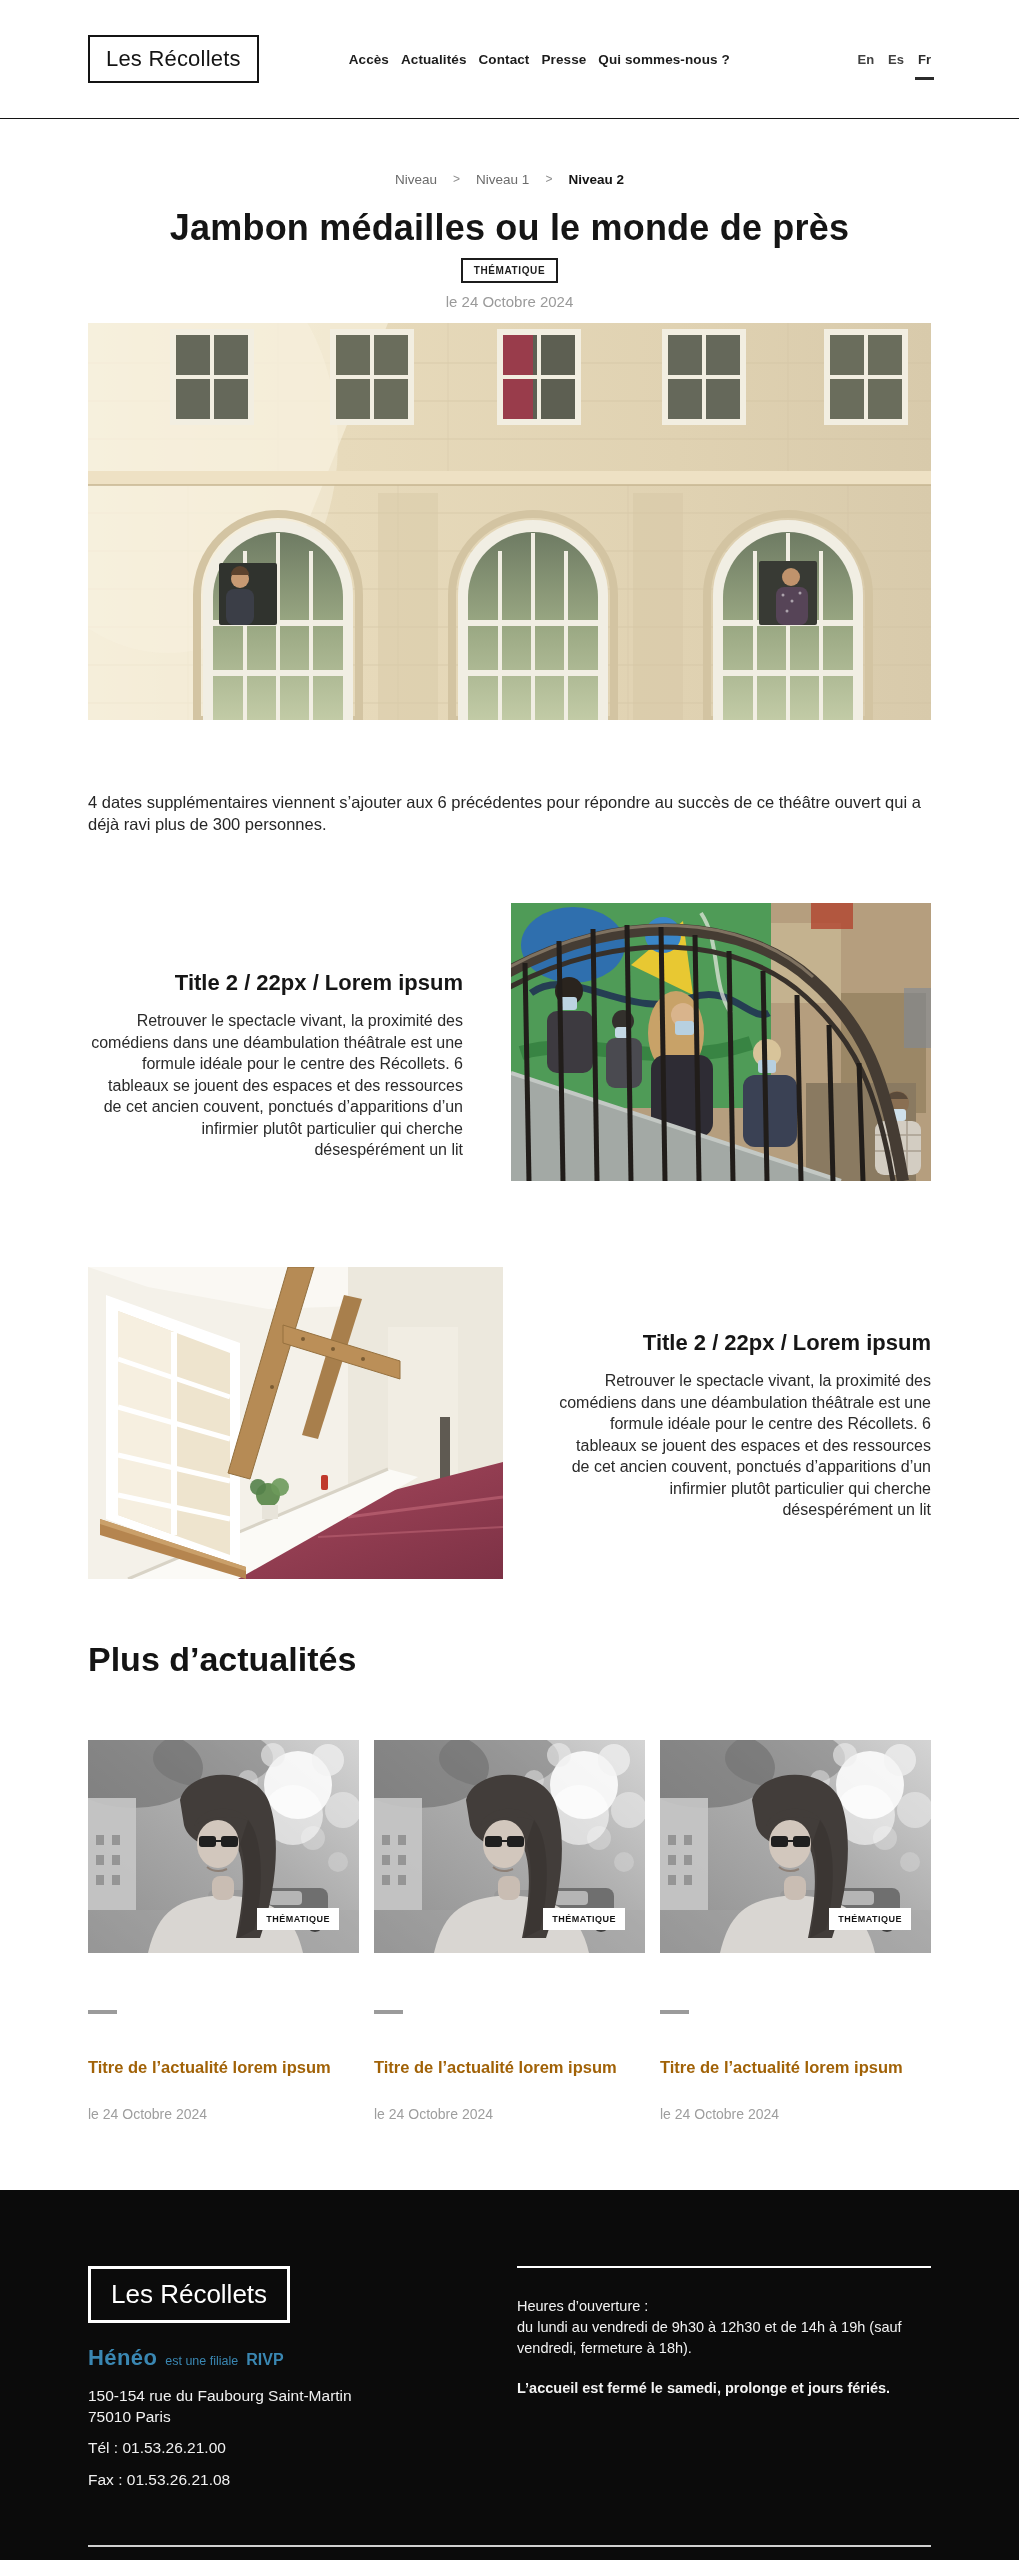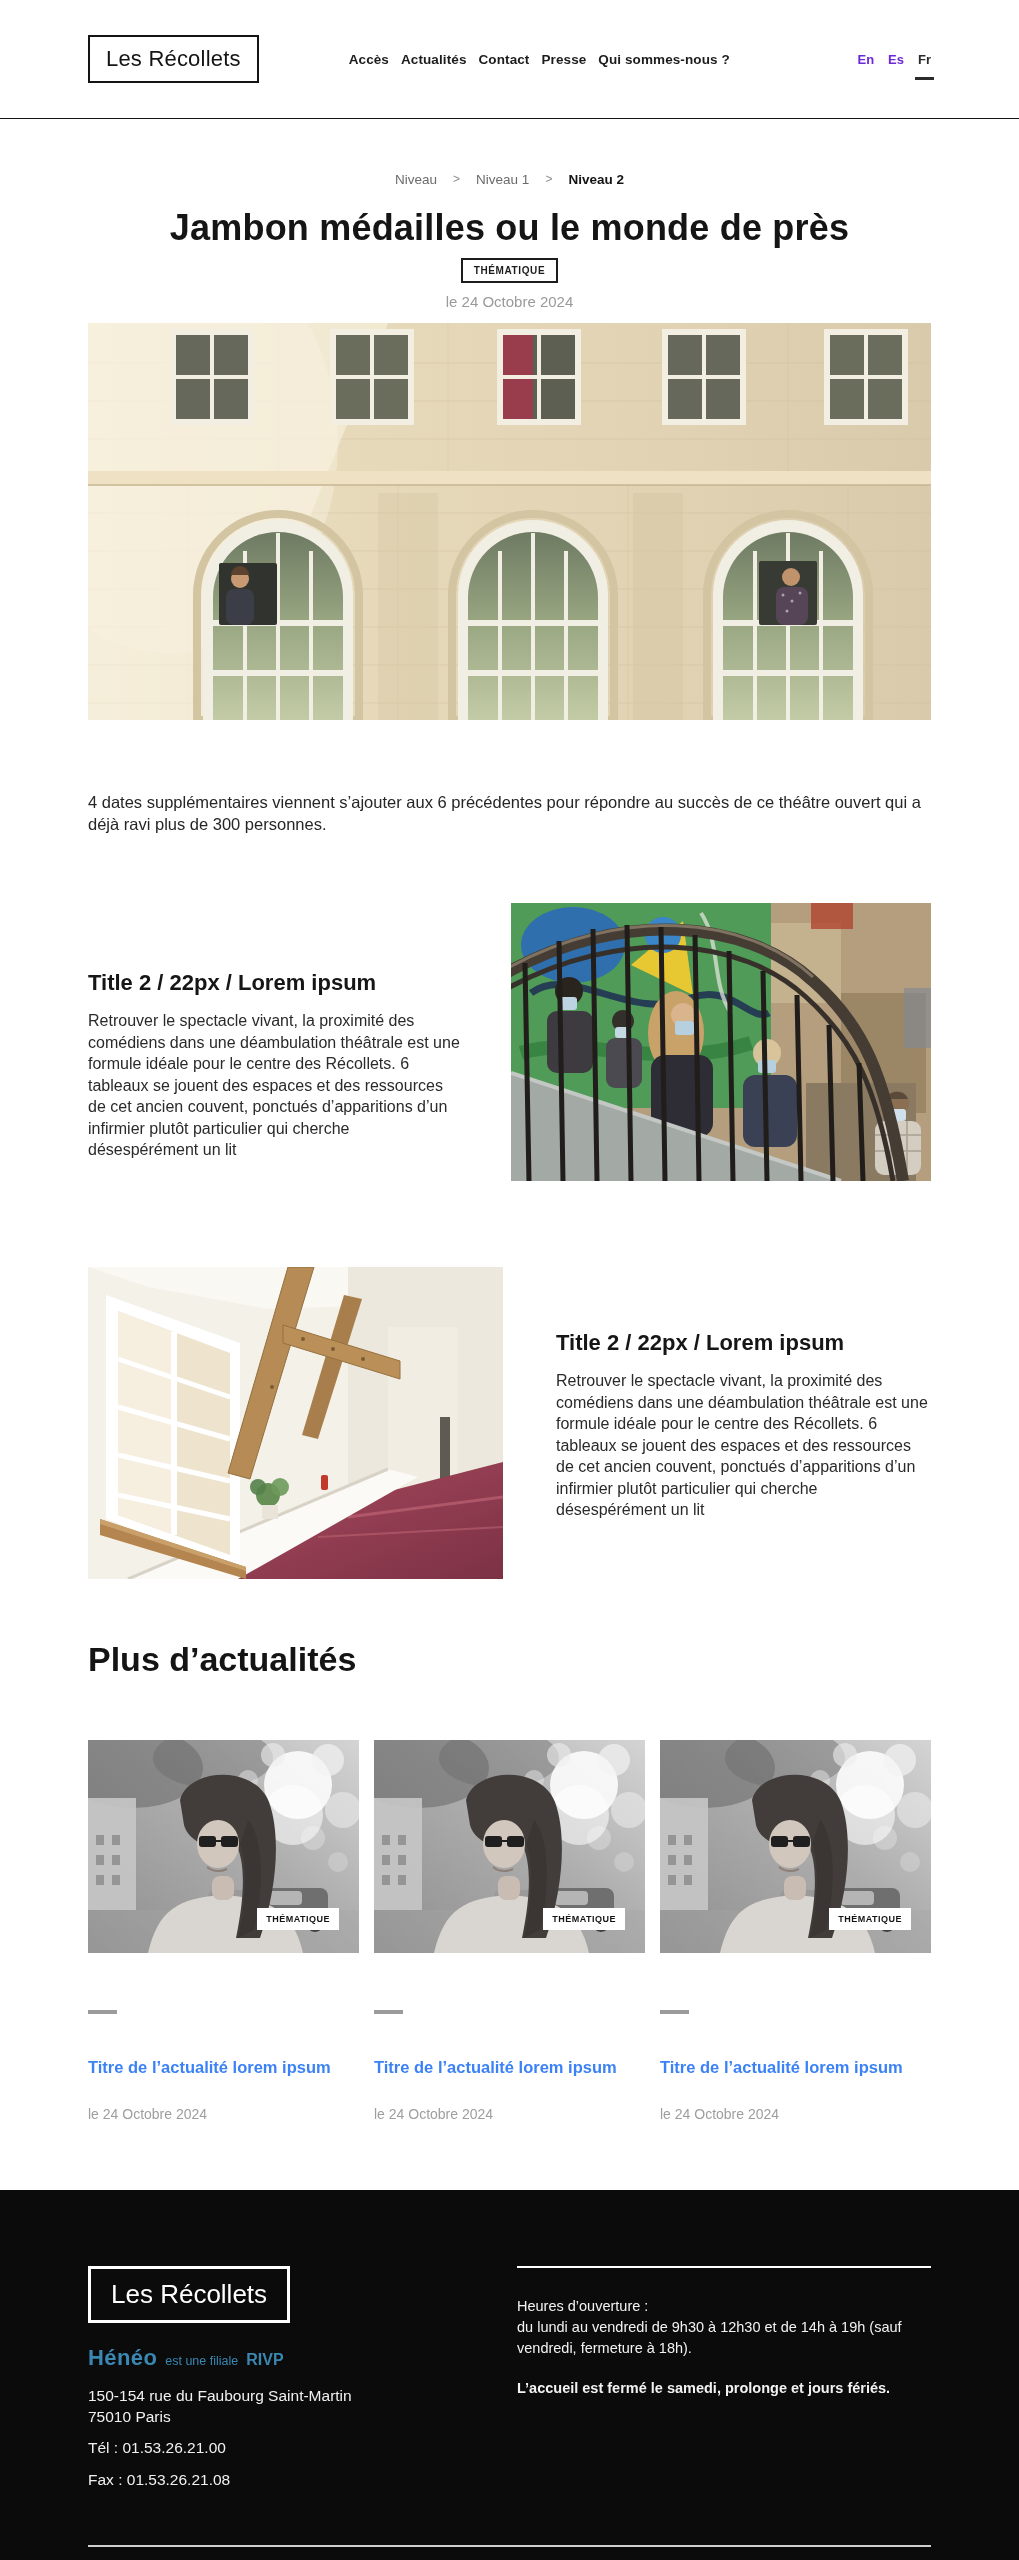--- a/index.html
+++ b/index.html
@@ -8,21 +8,21 @@
     width:1019px; height:2560px; overflow:hidden; position:relative;
     font-family:"Liberation Sans", sans-serif; color:#1f1f1f;
   }
 
   
   .site-header { height:119px; border-bottom:1px solid #141414; display:flex; align-items:center; padding:0 88px; }
   .logo-box { border:2px solid #141414; padding:9px 16px; font-size:22px; letter-spacing:.2px; color:#141414; white-space:nowrap; cursor:pointer; }
   .main-nav { display:flex; gap:12px; margin-left:90px; }
   .nav-item { font-size:13.5px; font-weight:bold; color:#1c1c1c; letter-spacing:.1px; cursor:pointer; white-space:nowrap; }
   .lang-switch { margin-left:auto; display:flex; gap:14px; align-items:center; }
-  .lang { font-size:13px; font-weight:bold; color:#6d28d9; position:relative; cursor:pointer; }
+  .lang { font-size:13px; font-weight:bold; color:#404040; position:relative; cursor:pointer; }
   .lang.active { color:#2b2b2b; }
   .lang.active::after { content:""; position:absolute; left:-3px; right:-3px; bottom:-13px; height:3px; background:#2b2b2b; }
 
   
   .breadcrumb { margin-top:52px; display:flex; justify-content:center; align-items:center; gap:16px; font-size:13.5px; line-height:17px; }
   .crumb { color:#6b6b6b; cursor:pointer; }
   .crumb.current { color:#141414; font-weight:bold; cursor:default; }
   .crumb-sep { color:#8d8d8d; font-size:12px; }
   .article-title { margin-top:18px; text-align:center; font-size:36px; line-height:44px; font-weight:bold; color:#151515; letter-spacing:.2px; }
   .tag-row { margin-top:8px; display:flex; justify-content:center; }
@@ -30,39 +30,39 @@
   .article-date { margin-top:10px; text-align:center; font-size:15px; line-height:18px; color:#9a9a9a; }
 
   
   .hero { margin:12px 88px 0; height:397px; }
   .hero svg, .section-media svg, .card-media svg { display:block; width:100%; height:100%; }
 
   
   .intro { margin:72px 88px 0; font-size:16.5px; line-height:21.6px; color:#262626; }
 
   
-  .content-section { margin:0 88px; display:flex; justify-content:space-between; }
+  .content-section { margin:0 88px; display:flex; justify-content:space-between;text-align:right; }
   .section-1 { margin-top:68px; }
   .section-2 { margin-top:86px; }
   .section-text { width:375px; }
   .section-1 .section-text { padding-top:66px; }
   .section-2 .section-text { padding-top:62px; }
   .section-title { font-size:22px; line-height:27px; font-weight:bold; color:#161616; }
   .section-body { margin-top:14px; font-size:16px; line-height:21.5px; color:#2a2a2a; }
   .media-1 { width:420px; height:278px; }
   .media-2 { width:415px; height:312px; }
 
   
   .more-heading { margin:57px 88px 0; font-size:34px; line-height:46px; font-weight:bold; color:#141414; }
   .cards { margin:58px 88px 0; display:flex; gap:15px; }
   .card { width:271px; cursor:pointer; }
   .card-media { position:relative; width:271px; height:213px; }
   .card-tag { position:absolute; right:20px; bottom:23px; background:#ffffff; color:#141414; padding:6px 9px; font-size:9px; font-weight:bold; letter-spacing:.5px; }
   .card-dash { margin-top:57px; width:29px; height:4px; background:#9b9b9b; }
-  .card-title { margin-top:43px; font-size:16.5px; line-height:20px; font-weight:bold; color:#3b82f6; }
+  .card-title { margin-top:43px; font-size:16.5px; line-height:20px; font-weight:bold; color:#a16207; }
   .card-date { margin-top:29px; font-size:14px; line-height:17px; color:#9e9e9e; }
 
   
   .site-footer { position:absolute; left:0; right:0; bottom:0; height:370px; background:#0b0b0b; padding:76px 88px 0; display:flex; }
   .footer-left { width:405px; }
   .footer-logo-box { display:inline-block; border:3px solid #ffffff; padding:10px 20px; font-size:26px; color:#ffffff; white-space:nowrap; cursor:pointer; }
   .heneo-line { margin-top:22px; display:flex; align-items:baseline; gap:8px; }
   .heneo-brand { font-size:22px; font-weight:bold; letter-spacing:.4px; }
   .heneo-text { font-size:12.5px; }
   .heneo-org { font-size:16px; font-weight:bold; }

